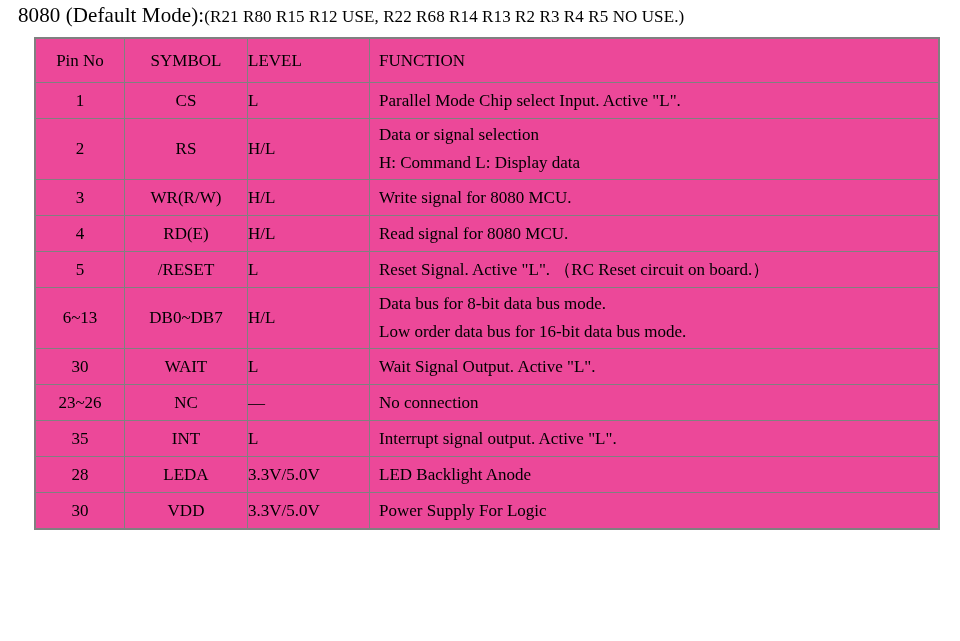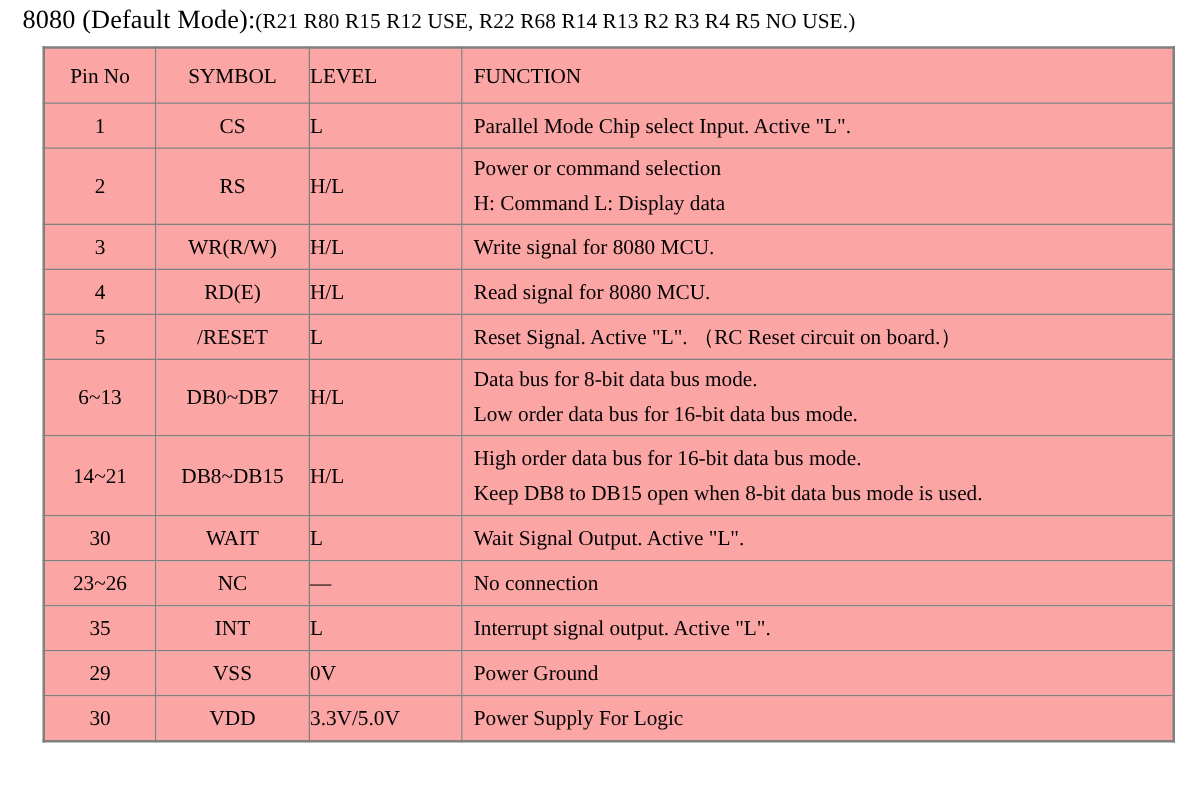--- a/index.html
+++ b/index.html
@@ -47,21 +47,21 @@
     border-collapse: collapse;
     table-layout: fixed;
   }
   .pin-table td,
   .pin-table th {
     border: 1px solid #808080;
     padding: 0 0 0 0;
     font-weight: normal;
     font-size: 17px;
     vertical-align: middle;
-    background: #fca5a5;
+    background: #ec4899;
   }
   
   .pin-table {
     border: 2px solid #808080;
   }
 
   .c-pin    { width: 88px;  text-align: center; }
   .c-symbol { width: 122px; text-align: center; }
   .c-level  { width: 121px; }
   .c-func   { width: 559px; text-align: left; padding-left: 9px !important; }
@@ -118,21 +118,21 @@
           </span>
         </td>
       </tr>
 
       <tr class="tall">
         <td class="c-pin">2</td>
         <td class="c-symbol">RS</td>
         <td class="c-level">H/L</td>
         <td class="c-func">
           <span class="func-lines">
-            <span>Power or command selection</span>
+            <span>Data or signal selection</span>
             <span>H: Command        L: Display data</span>
           </span>
         </td>
       </tr>
 
       <tr>
         <td class="c-pin">3</td>
         <td class="c-symbol">WR(R/W)</td>
         <td class="c-level">H/L</td>
         <td class="c-func">
@@ -169,31 +169,20 @@
         <td class="c-symbol">DB0~DB7</td>
         <td class="c-level">H/L</td>
         <td class="c-func">
           <span class="func-lines">
             <span>Data bus for 8-bit data bus mode.</span>
             <span>Low order data bus for 16-bit data bus mode.</span>
           </span>
         </td>
       </tr>
 
-      <tr class="tall2">
-        <td class="c-pin">14~21</td>
-        <td class="c-symbol">DB8~DB15</td>
-        <td class="c-level">H/L</td>
-        <td class="c-func">
-          <span class="func-lines">
-            <span>High order data bus for 16-bit data bus mode.</span>
-            <span>Keep DB8 to DB15 open when 8-bit data bus mode is used.</span>
-          </span>
-        </td>
-      </tr>
 
       <tr>
         <td class="c-pin">30</td>
         <td class="c-symbol">WAIT</td>
         <td class="c-level">L</td>
         <td class="c-func">
           <span class="func-lines">
             <span>Wait Signal Output.    Active "L".</span>
           </span>
         </td>
@@ -214,31 +203,31 @@
         <td class="c-pin">35</td>
         <td class="c-symbol">INT</td>
         <td class="c-level">L</td>
         <td class="c-func">
           <span class="func-lines">
             <span>Interrupt signal output. Active "L".</span>
           </span>
         </td>
       </tr>
 
-
-      <tr>
-        <td class="c-pin">29</td>
-        <td class="c-symbol">VSS</td>
-        <td class="c-level">0V</td>
-        <td class="c-func">
-          <span class="func-lines">
-            <span>Power Ground</span>
-          </span>
-        </td>
-      </tr>
+      <tr>
+        <td class="c-pin">28</td>
+        <td class="c-symbol">LEDA</td>
+        <td class="c-level">3.3V/5.0V</td>
+        <td class="c-func">
+          <span class="func-lines">
+            <span>LED Backlight Anode</span>
+          </span>
+        </td>
+      </tr>
+
 
       <tr>
         <td class="c-pin">30</td>
         <td class="c-symbol">VDD</td>
         <td class="c-level">3.3V/5.0V</td>
         <td class="c-func">
           <span class="func-lines">
             <span>Power Supply For Logic</span>
           </span>
         </td>

